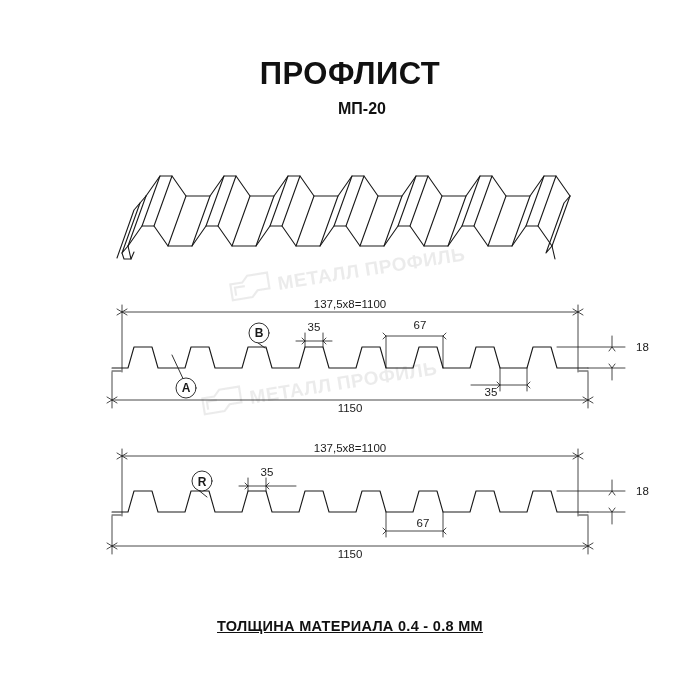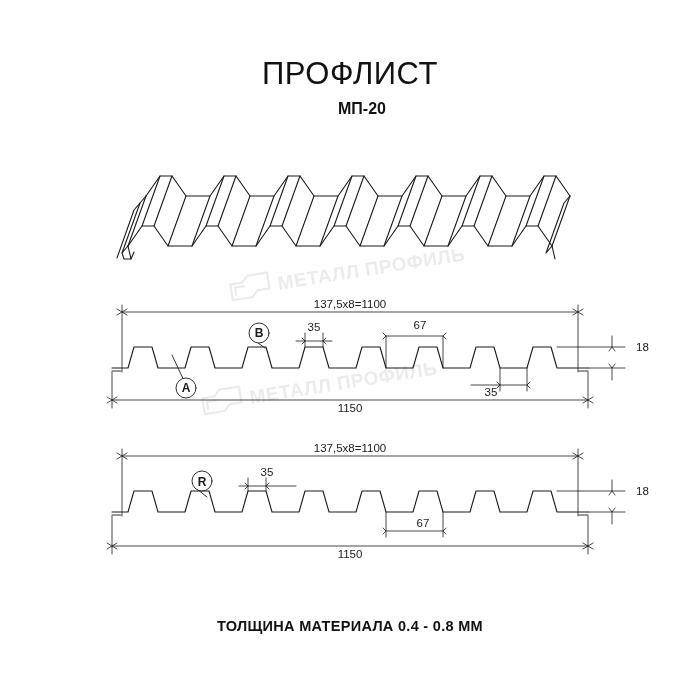--- a/index.html
+++ b/index.html
@@ -24,21 +24,21 @@
   
   .title-block {
     position: absolute;
     left: 0;
     top: 58px;
     width: 700px;
     text-align: center;
   }
   .title-main {
     font-size: 31px;
-    font-weight: normal;
+    font-weight: bold;
     letter-spacing: 0.5px;
     line-height: 1.05;
     color: #111;
   }
   .title-sub {
     margin-top: 9px;
     font-size: 16px;
     font-weight: bold;
     color: #111;
     padding-left: 24px;
@@ -90,20 +90,21 @@
   .footer-note {
     position: absolute;
     left: 0;
     top: 618px;
     width: 700px;
     text-align: center;
     font-size: 14.5px;
     font-weight: bold;
     letter-spacing: 0.3px;
     color: #111;
+    text-decoration: underline;
   }
 </style>
 </head>
 <body>
 
 <div class="page">
 
   <div class="title-block">
     <div class="title-main">ПРОФЛИСТ</div>
     <div class="title-sub">МП-20</div>

